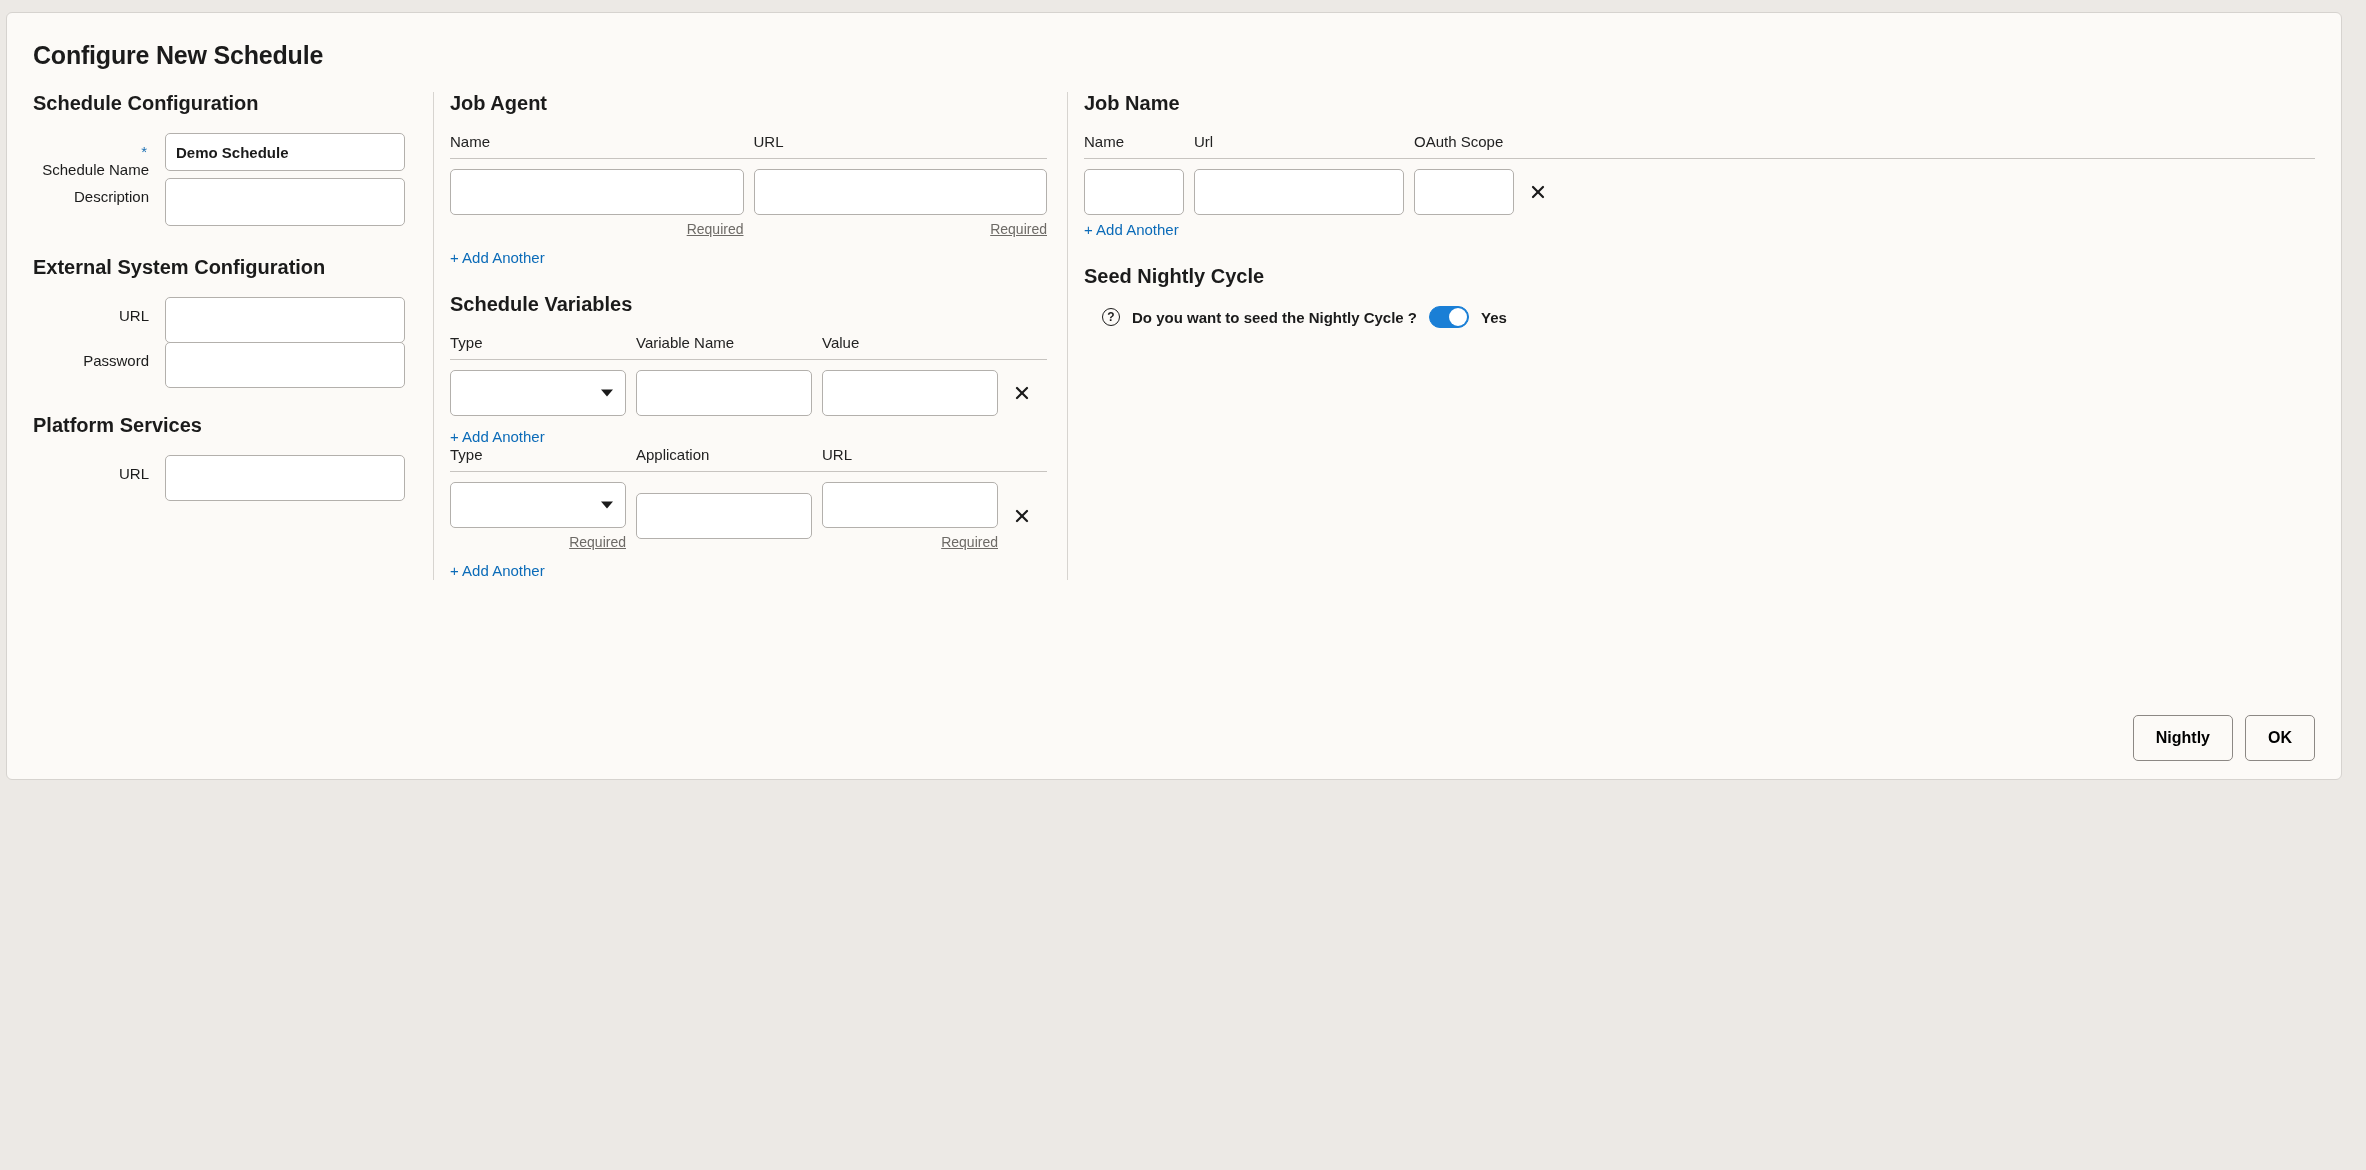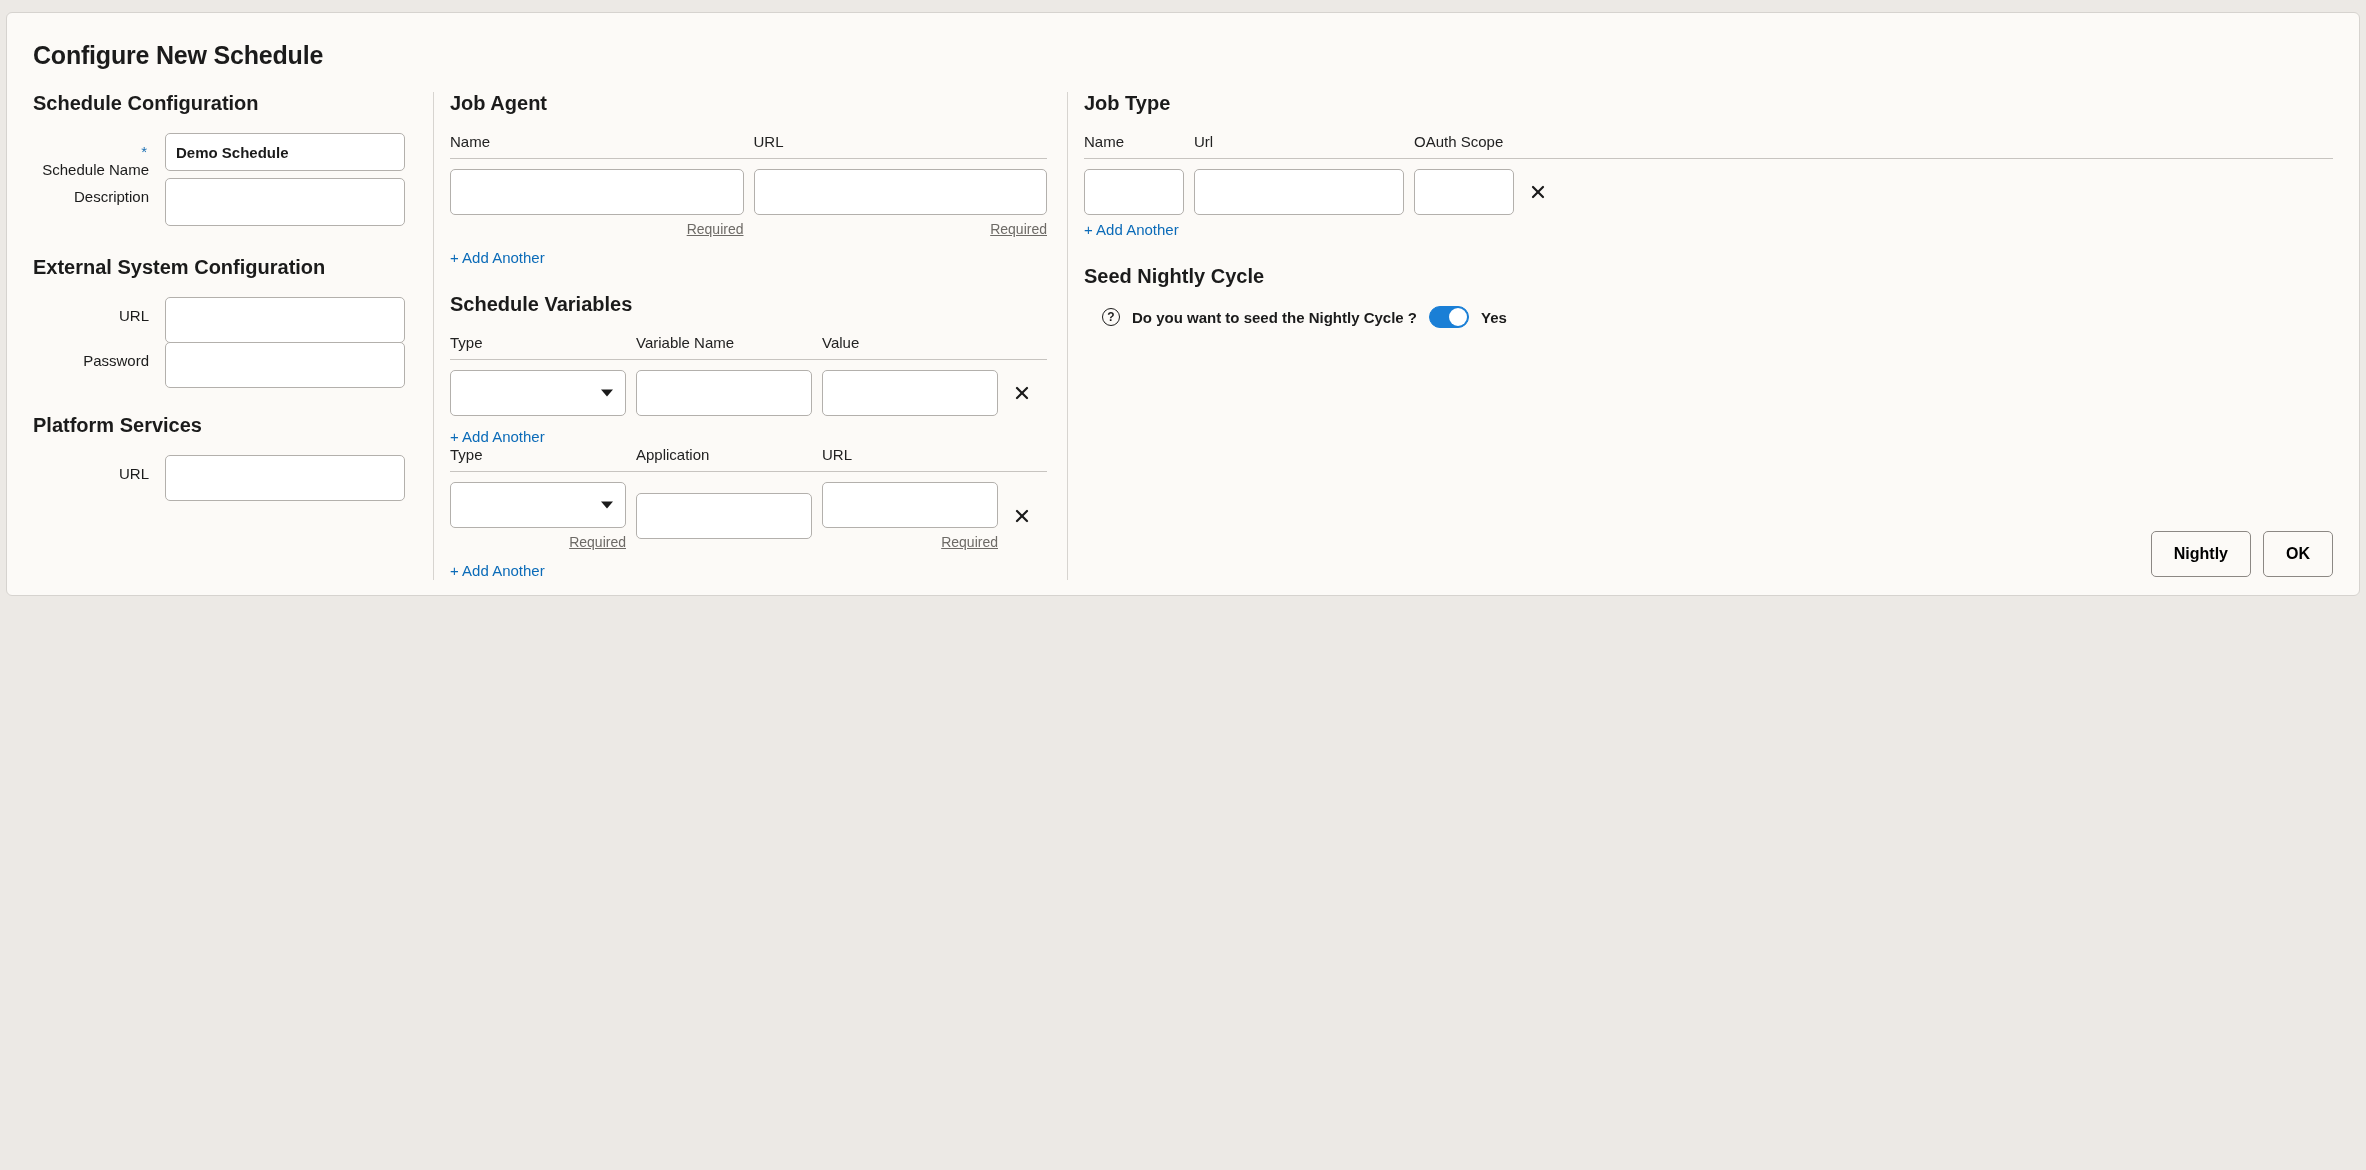--- a/index.html
+++ b/index.html
@@ -4,26 +4,26 @@
 <style>
   * { box-sizing: border-box; margin: 0; padding: 0; }
   html, body { height: 100%; }
   body {
     font-family: -apple-system, BlinkMacSystemFont, "Segoe UI", Arial, sans-serif;
     background: #ece9e5;
     color: #1b1b1b;
   }
   .modal {
     position: relative;
-    margin: 12px 6px 8px 6px;
+    margin: 12px 24px 8px 6px;
     background: #fcfaf7;
     border-radius: 6px;
     border: 1px solid #d6d3cf;
     padding: 28px 26px 18px 26px;
-    height: 584px;
+    height: 768px;
   }
   .page-title {
     font-size: 25px;
     font-weight: 800;
     letter-spacing: -0.2px;
     margin-bottom: 22px;
   }
   .columns {
     display: grid;
     grid-template-columns: 380px 614px 1fr;
@@ -297,21 +297,21 @@
           <svg viewBox="0 0 14 14">
               <line x1="2" y1="2" x2="12" y2="12"></line>
               <line x1="12" y1="2" x2="2" y2="12"></line>
             </svg>
         </button>
       </div>
       <span class="add-link">+ Add Another</span>
     </div>
 
     <div class="col right">
-      <h2 class="section-title">Job Type</h2>
+      <h2 class="section-title">Job Name</h2>
       <div class="table-head jt-head">
         <div>Name</div>
         <div>Url</div>
         <div>OAuth Scope</div>
         <div></div>
       </div>
       <div class="jt-row">
         <input type="text" style="">
         <input type="text" style="">
         <input type="text" style="">

